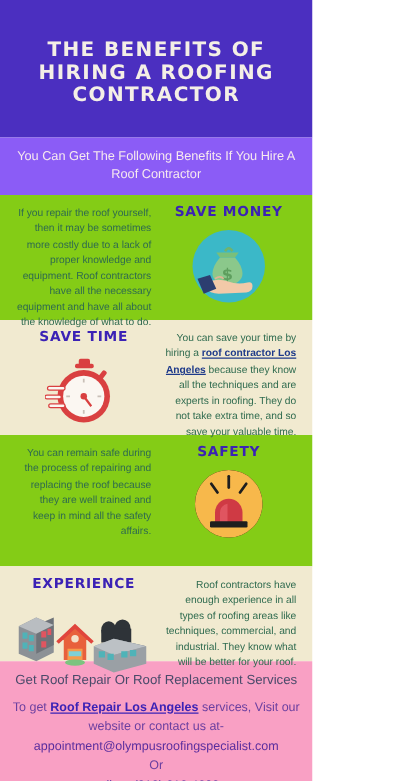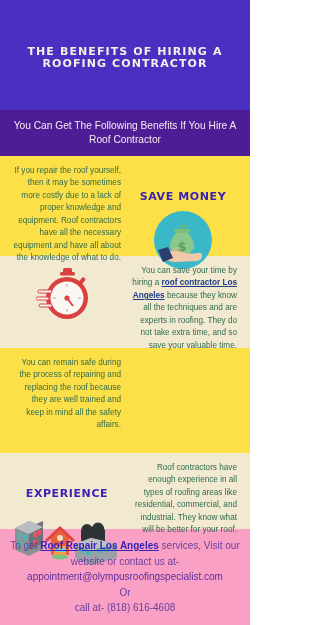--- a/index.html
+++ b/index.html
@@ -13,63 +13,62 @@
 
   
   .header {
     background: #4B2FC0;
     height: 110px;
     display: flex; align-items: center; justify-content: center;
     padding: 6px 14px 0;
   }
   .header h1 {
     color: #F4EFE6;
-    font-size: 11px;
+    font-size: 16px;
     line-height: 1.12;
     font-weight: 800;
     letter-spacing: 1.1px;
     text-align: center;
     text-transform: uppercase;
     font-family: "DejaVu Sans", sans-serif;
   }
 
   
   .subtitle {
-    background: #4c1d95;
+    background: #8b5cf6;
     height: 46px;
     display: flex; align-items: center; justify-content: center;
     padding: 0 12px;
   }
   .subtitle p {
     color: #F7E9EF;
     font-size: 10.2px;
     line-height: 1.35;
     text-align: center;
     font-weight: 400;
   }
 
   
   .section { display: flex; padding: 7px 9px 8px; }
-  .sec-mint  { background: #fde047; }
+  .sec-mint  { background: #84cc16; }
   .sec-beige { background: #F1EAD0; }
 
   .col { width: 50%; display: flex; flex-direction: column; }
   .col-text { justify-content: flex-start; padding: 2px 4px; }
   .col-icon { align-items: center; justify-content: flex-start; }
 
   .sec-title {
     color: #3B22B5;
     font-size: 11px;
     font-weight: 800;
     letter-spacing: 0.6px;
     text-align: center;
     text-transform: uppercase;
     font-family: "DejaVu Sans", sans-serif;
     margin-bottom: 6px;
-    margin-top: 27px;
   }
   .body-text {
     color: #2F6B4F;
     font-size: 8.2px;
     line-height: 1.52;
   }
   .body-text.right { text-align: right; }
   .body-text.left  { text-align: right; }
   .body-text a {
     color: #1E3A8A;
@@ -131,20 +130,21 @@
           <path d="M12 44 q10 -4 18 -1 q8 3 16 1 q4 -1 4 3 q0 4 -5 5 l-22 1 q-7 0 -11 -5 z" fill="#F2C9A8"></path>
           <path d="M6 41 l10 -3 l5 11 l-10 4 z" fill="#2C3E70"></path>
           <path d="M20 41 q4 -3 7 0" stroke="#E0B494" stroke-width="1.4" fill="none"></path>
         </svg>
       </div>
     </div>
   </div>
 
   <div class="section sec-beige" style="height:92px">
     <div class="col col-icon">
+      <div class="sec-title">SAVE TIME</div>
       <div class="icon-wrap">
         <svg width="62" height="62" viewBox="0 0 62 62">
           <rect x="27" y="5" width="9" height="5" rx="1.5" fill="#D94040"></rect>
           <rect x="24" y="9" width="15" height="3.5" rx="1.5" fill="#D94040"></rect>
           <circle cx="31" cy="35" r="21" fill="#D94040"></circle>
           <circle cx="31" cy="35" r="16.5" fill="#FBF7F2"></circle>
           <circle cx="31" cy="35" r="2.6" fill="#D94040"></circle>
           <line x1="31" y1="35" x2="37" y2="43" stroke="#D94040" stroke-width="1.8"></line>
           <line x1="31" y1="21" x2="31" y2="24" stroke="#C9C0B8" stroke-width="1.4"></line>
           <line x1="31" y1="46" x2="31" y2="49" stroke="#C9C0B8" stroke-width="1.4"></line>
@@ -163,20 +163,35 @@
       <p class="body-text left">
         <span>You can save your time by hiring a </span><a href="#">roof contractor Los Angeles</a><span> because they know all the techniques and are experts in roofing. They do not take extra time, and so save your valuable time.</span>
       </p>
     </div>
   </div>
 
   <div class="section sec-mint" style="height:105px">
     <div class="col col-text">
       <p class="body-text right">You can remain safe during the process of repairing and replacing the roof because they are well trained and keep in mind all the safety affairs.</p>
     </div>
+    <div class="col col-icon">
+      <div class="sec-title">SAFETY</div>
+      <div class="icon-wrap">
+        <svg width="58" height="58" viewBox="0 0 58 58">
+          <circle cx="29" cy="29" r="27" fill="#F7B košice0"></circle>
+          <circle cx="29" cy="29" r="27" fill="#F7B84B"></circle>
+          <line x1="29" y1="7" x2="29" y2="16" stroke="#1E1E1E" stroke-width="2.2" stroke-linecap="round"></line>
+          <line x1="15" y1="13" x2="20" y2="20" stroke="#1E1E1E" stroke-width="2.2" stroke-linecap="round"></line>
+          <line x1="43" y1="13" x2="38" y2="20" stroke="#1E1E1E" stroke-width="2.2" stroke-linecap="round"></line>
+          <path d="M18 44 v-8 a11 11 0 0 1 22 0 v8 z" fill="#CF3A44"></path>
+          <path d="M22 44 v-8 a7 7 0 0 1 6 -7 v15 z" fill="#E05560"></path>
+          <rect x="14" y="43" width="30" height="5" rx="1" fill="#1E1E1E"></rect>
+        </svg>
+      </div>
+    </div>
   </div>
 
   <div class="section sec-beige" style="height:76px">
     <div class="col col-icon">
       <div class="sec-title">EXPERIENCE</div>
       <div class="icon-wrap">
         <svg width="112" height="62" viewBox="0 0 112 62">
 
           <g>
             <path d="M4 22 l14 -7 l14 6 v22 l-14 7 l-14 -6 z" fill="#8C9196"></path>
@@ -210,25 +225,26 @@
             <path d="M64 38 l16 -6 l26 6 l-26 7 z" fill="#BCC1C5"></path>
             <rect x="68" y="42" width="5" height="5" fill="#4FB3B8"></rect>
             <rect x="75" y="44" width="5" height="5" fill="#4FB3B8"></rect>
             <rect x="86" y="42" width="5" height="5" fill="#4FB3B8"></rect>
             <rect x="93" y="41" width="5" height="5" fill="#4FB3B8"></rect>
           </g>
         </svg>
       </div>
     </div>
     <div class="col col-text">
-      <p class="body-text left">Roof contractors have enough experience in all types of roofing areas like residential, commercial, and industrial. They know what will be better for your roof.</p>
+      <p class="body-text left">Roof contractors have enough experience in all types of roofing areas like techniques, commercial, and industrial. They know what will be better for your roof.</p>
     </div>
   </div>
 
   <div class="cta">
+    <h2>Get Roof Repair Or Roof Replacement Services</h2>
     <p>
       <span>To get </span><a href="#">Roof Repair Los Angeles</a><span> services,  Visit our website or contact us at-</span>
     </p>
     <p>
       <span class="em">appointment@olympusroofingspecialist.com</span>
     </p>
     <p>Or</p>
     <p>call at- (818) 616-4608</p>
   </div>
 

